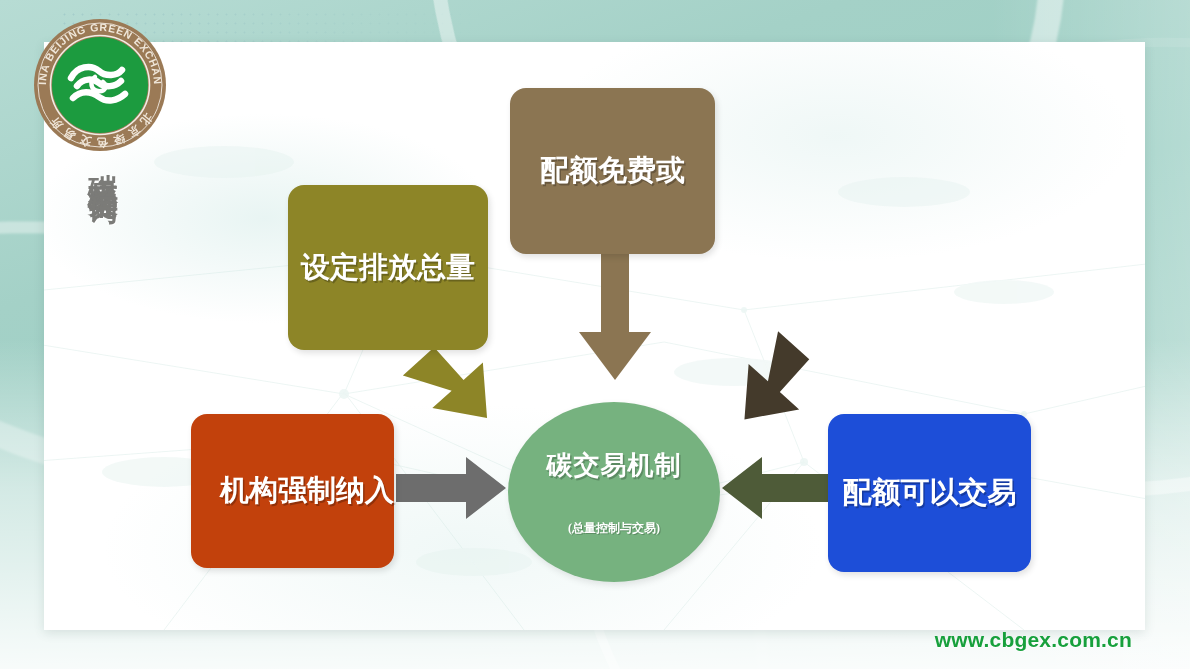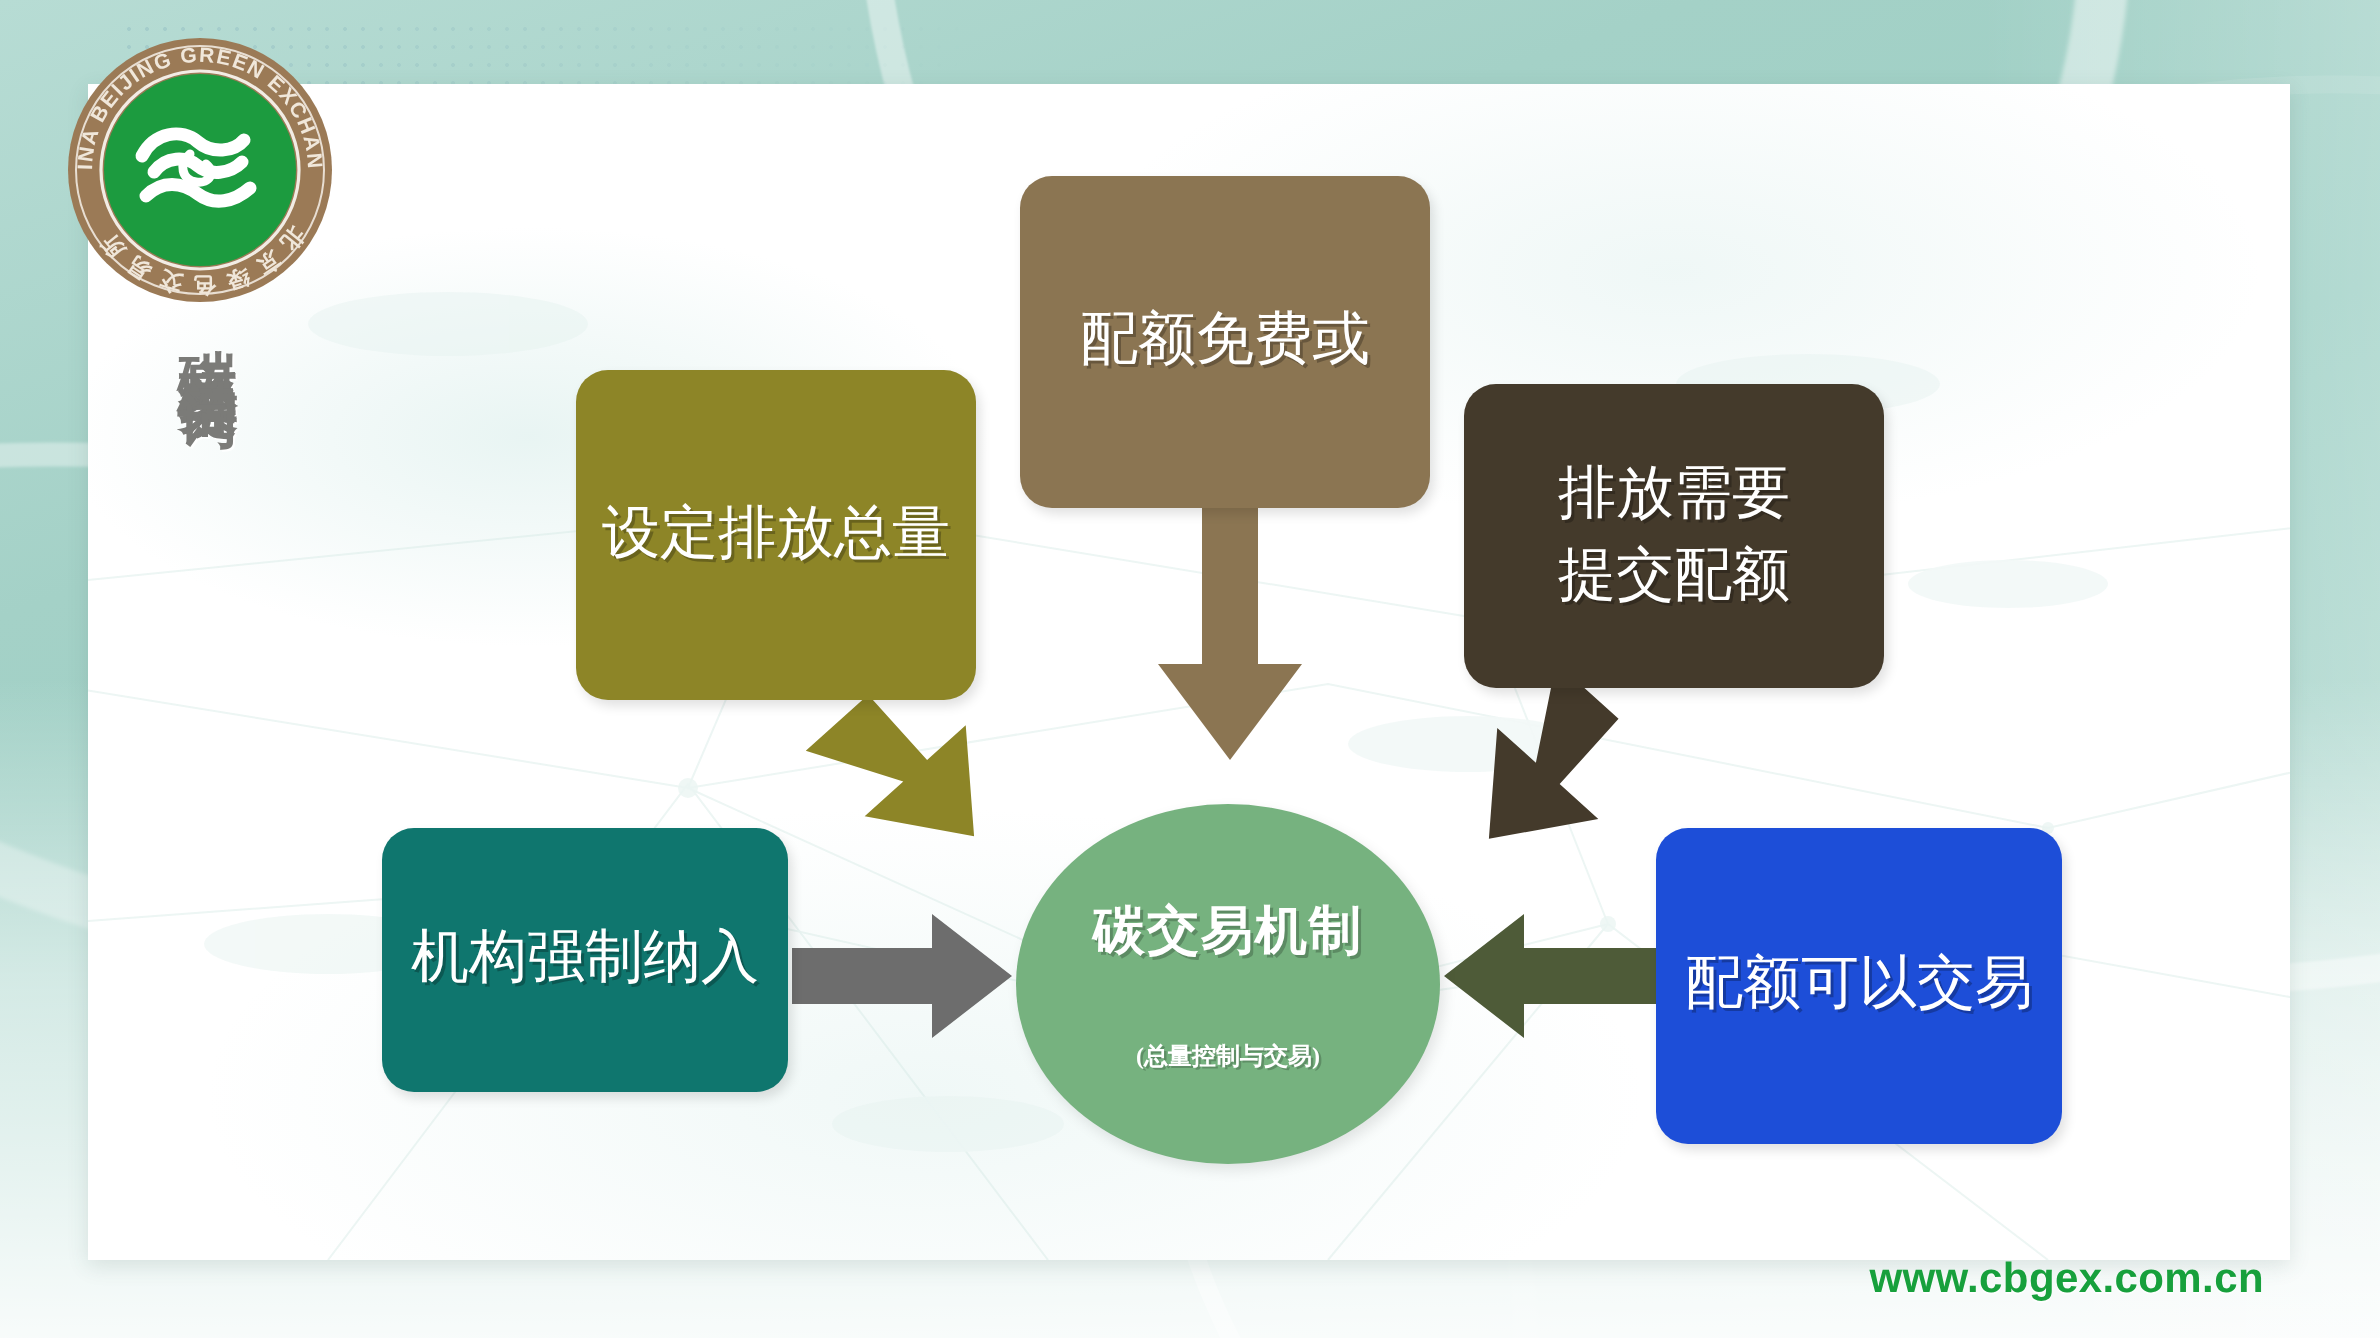--- a/index.html
+++ b/index.html
@@ -135,30 +135,30 @@
 
   
   .box {
     position: absolute;
     border-radius: 16px;
     display: flex;
     align-items: center;
     justify-content: center;
     text-align: center;
     color: #ffffff;
-    font-weight: normal;
+    font-weight: bold;
     line-height: 1.42;
     box-shadow: 2px 3px 6px rgba(0,0,0,0.12);
     text-shadow: 1.5px 1.5px 0 rgba(0,0,0,0.25);
   }
 
   #box-total     { left: 288px; top: 185px;  width: 200px; height: 165px; background: #8d8527; font-size: 29px; }
   #box-alloc     { left: 510px; top: 88px;   width: 205px; height: 166px; background: #8b7552; font-size: 29px; }
   #box-surrender { left: 732px; top: 192px;  width: 210px; height: 152px; background: #443a2b; font-size: 29px; }
-  #box-inst      { left: 191px; top: 414px;  width: 203px; height: 132px; background: #0f766e; font-size: 29px; }
+  #box-inst      { left: 191px; top: 414px;  width: 203px; height: 154px; background: #c2410c; font-size: 29px; justify-content: flex-end; }
   #box-trade     { left: 828px; top: 414px;  width: 203px; height: 158px; background: #1d4ed8; font-size: 29px; }
 
   
   #circle-core {
     position: absolute;
     left: 508px; top: 402px;
     width: 212px; height: 180px;
     border-radius: 50%;
     background: #76b27f;
     display: flex;
@@ -304,26 +304,20 @@
   <div class="box" id="box-total">
     <span>设定排放总量</span>
   </div>
 
   <div class="box" id="box-alloc">
     <span>
       <span>配额免费或</span><br>
     </span>
   </div>
 
-  <div class="box" id="box-surrender">
-    <span>
-      <span>排放需要</span><br>
-      <span>提交配额</span>
-    </span>
-  </div>
 
   <div class="box" id="box-inst">
     <span>机构强制纳入</span>
   </div>
 
   <div class="box" id="box-trade">
     <span>配额可以交易</span>
   </div>
 
   <div id="circle-core">

